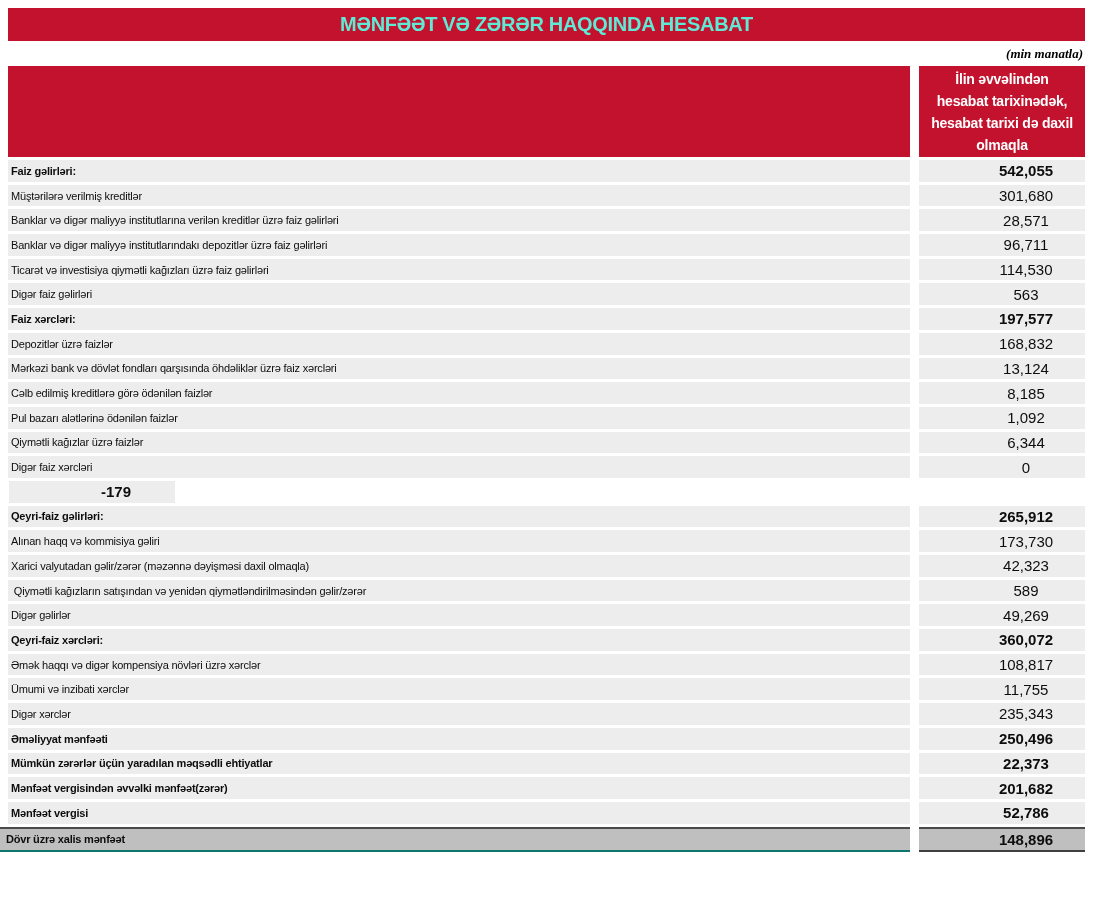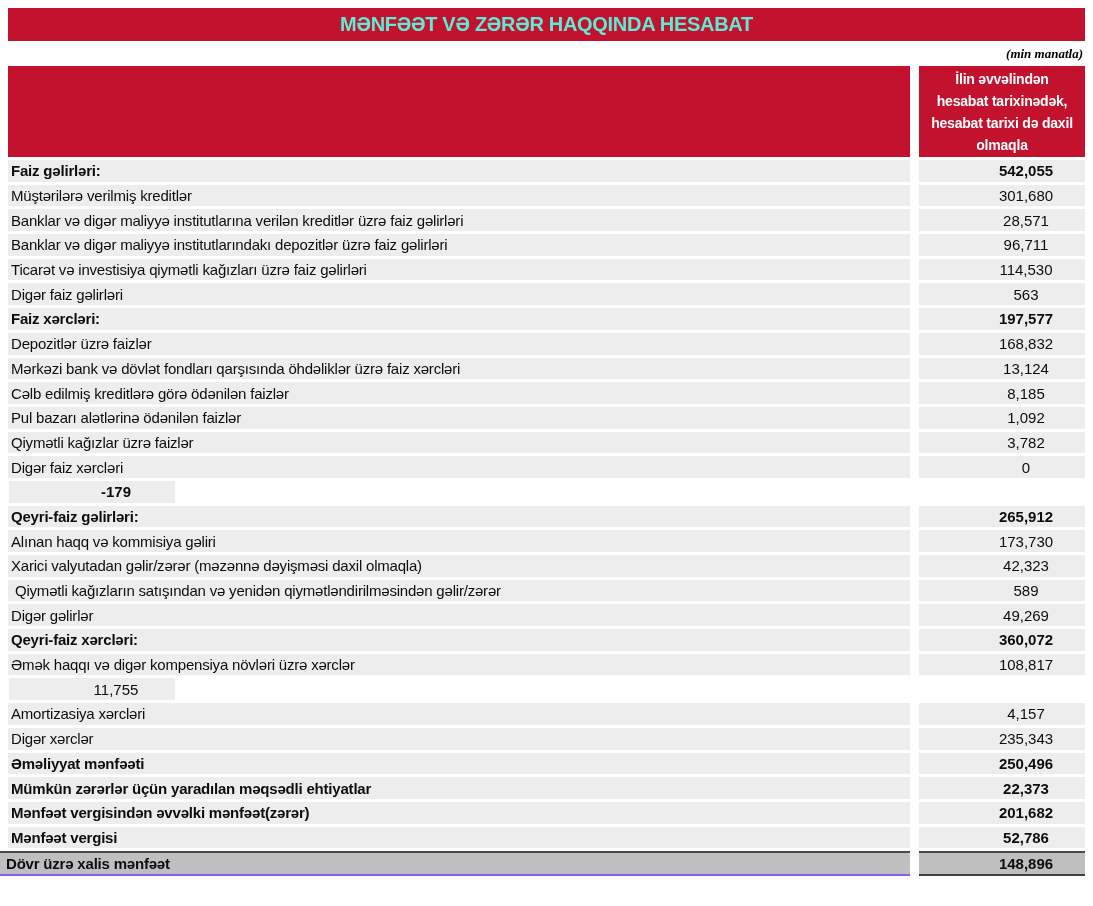--- a/index.html
+++ b/index.html
@@ -50,38 +50,38 @@
     position:absolute;left:0;top:160px;width:1093px;
   }
   .row{
     display:flex;height:21.7px;margin-bottom:3px;
     box-sizing:border-box;
   }
   .cell-label{
     margin-left:8px;width:902px;
     background:var(--row-gray);
     display:flex;align-items:center;
-    font-size:15px;letter-spacing:-0.2px;
+    font-size:11px;letter-spacing:-0.2px;
     padding-left:3px;box-sizing:border-box;
     white-space:pre;overflow:hidden;
   }
   .cell-gap{width:9px;background:#ffffff;}
   .cell-value{
     width:166px;
     background:var(--row-gray);
     display:flex;align-items:center;justify-content:center;
     font-size:15px;box-sizing:border-box;padding-left:48px;
   }
   .row.bold .cell-label,
   .row.bold .cell-value{font-weight:bold;}
   .row.total{height:25px;}
   .row.total .cell-label{
     margin-left:0;width:910px;padding-left:6px;
     background:var(--total-gray);
-    border-top:2px solid #4a4a4a;border-bottom:2px solid #8b5cf6;
+    border-top:2px solid #4a4a4a;border-bottom:2px solid #0f766e;
   }
   .row.total .cell-value{
     background:var(--total-gray);
     border-top:2px solid #4a4a4a;border-bottom:2px solid #404040;
   }
 </style>
 </head>
 <body>
 
 <div class="page">
@@ -155,21 +155,21 @@
         <div class="cell-value">8,185</div>
       </div>
       <div class="row">
         <div class="cell-label">Pul bazarı alətlərinə ödənilən faizlər</div>
         <div class="cell-gap"></div>
         <div class="cell-value">1,092</div>
       </div>
       <div class="row">
         <div class="cell-label">Qiymətli kağızlar üzrə faizlər</div>
         <div class="cell-gap"></div>
-        <div class="cell-value">3,782</div>
+        <div class="cell-value">6,344</div>
       </div>
       <div class="row">
         <div class="cell-label">Digər faiz xərcləri</div>
         <div class="cell-gap"></div>
         <div class="cell-value">0</div>
       </div>
       <div class="row bold">
         <div class="cell-gap"></div>
         <div class="cell-value">-179</div>
       </div>
@@ -202,27 +202,23 @@
         <div class="cell-label">Qeyri-faiz xərcləri:</div>
         <div class="cell-gap"></div>
         <div class="cell-value">360,072</div>
       </div>
       <div class="row">
         <div class="cell-label">Əmək haqqı və digər kompensiya növləri üzrə xərclər</div>
         <div class="cell-gap"></div>
         <div class="cell-value">108,817</div>
       </div>
       <div class="row">
+        <div class="cell-label">Ümumi və inzibati xərclər</div>
         <div class="cell-gap"></div>
         <div class="cell-value">11,755</div>
-      </div>
-      <div class="row">
-        <div class="cell-label">Amortizasiya xərcləri</div>
-        <div class="cell-gap"></div>
-        <div class="cell-value">4,157</div>
       </div>
       <div class="row">
         <div class="cell-label">Digər xərclər</div>
         <div class="cell-gap"></div>
         <div class="cell-value">235,343</div>
       </div>
       <div class="row bold">
         <div class="cell-label">Əməliyyat mənfəəti</div>
         <div class="cell-gap"></div>
         <div class="cell-value">250,496</div>

